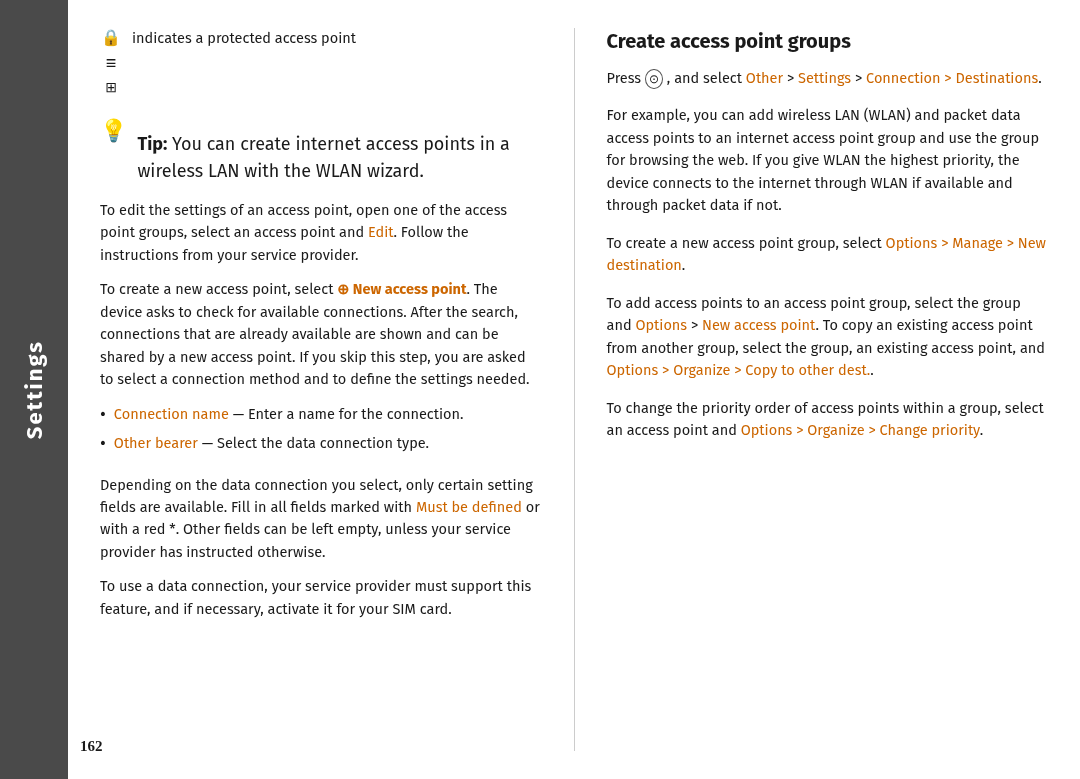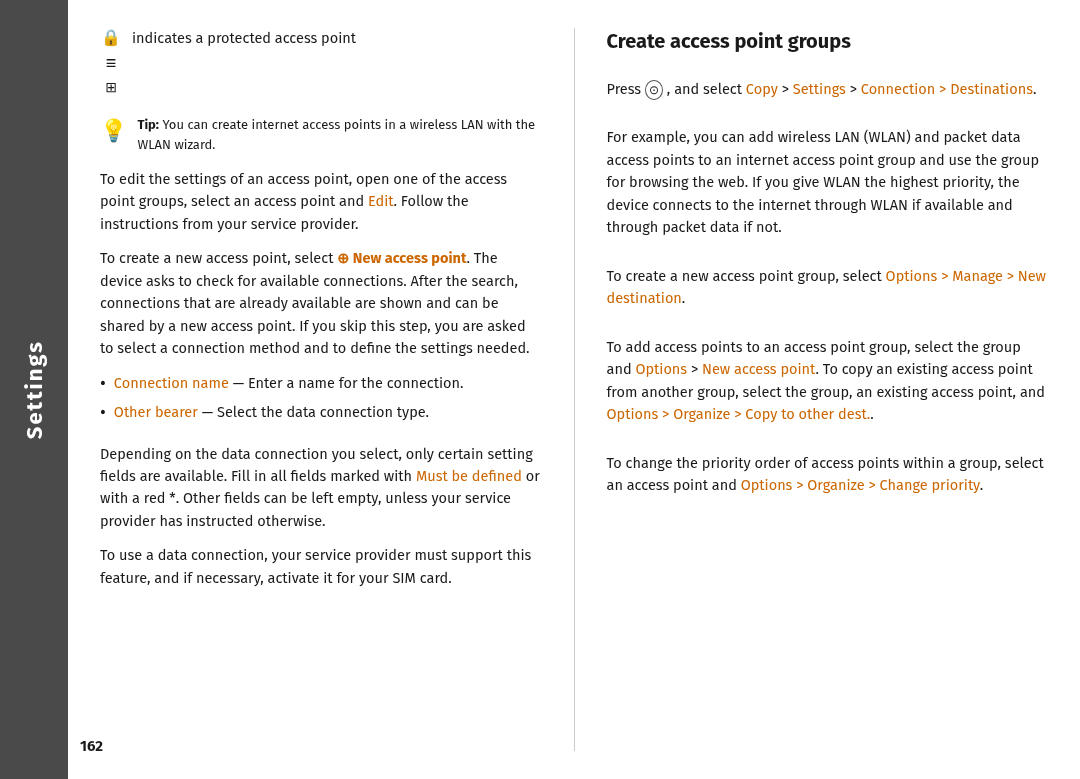--- a/index.html
+++ b/index.html
@@ -59,21 +59,21 @@
       display: flex;
       flex-direction: column;
       gap: 0;
     }
 
     
     .right-column {
       flex: 1;
       display: flex;
       flex-direction: column;
-      gap: 14px;
+      gap: 3px;
       border-left: 1px solid #cccccc;
       padding-left: 32px;
     }
 
     
     .icon-list {
       margin-bottom: 14px;
     }
 
     .icon-row {
@@ -99,22 +99,23 @@
       margin-bottom: 14px;
     }
 
     .tip-icon {
       font-size: 22px;
       flex-shrink: 0;
       margin-top: 2px;
     }
 
     .tip-text {
-      font-size: 13px;
+      font-size: 18px;
       line-height: 1.5;
+      margin-top: 16px;
     }
 
     .tip-text strong {
       font-weight: bold;
     }
 
     
     .body-para {
       font-size: 14.5px;
       line-height: 1.55;
@@ -161,20 +162,21 @@
     }
 
     
     .page-number {
       position: absolute;
       bottom: 24px;
       left: 80px;
       font-size: 15px;
       font-weight: bold;
       color: #1a1a1a;
+      font-family: Liberation Serif, serif;
     }
 
     
     .section-heading {
       font-size: 20px;
       font-weight: bold;
       margin-bottom: 10px;
       color: #1a1a1a;
       line-height: 1.3;
     }
@@ -256,21 +258,21 @@
         To use a data connection, your service provider must support this feature, and if necessary, activate it for your SIM card.
       </p>
 
     </div>
 
     <div class="right-column">
 
       <h2 class="section-heading">Create access point groups</h2>
 
       <p class="body-para">
-        Press <span class="inline-icon" style="border:1px solid #555; border-radius:50%; padding:0 3px; font-size:12px;">⊙</span> , and select <span class="highlight-orange">Copy</span> &gt; <span class="highlight-orange">Settings</span> &gt; <span class="highlight-orange">Connection &gt; Destinations</span>.
+        Press <span class="inline-icon" style="border:1px solid #555; border-radius:50%; padding:0 3px; font-size:12px;">⊙</span> , and select <span class="highlight-orange">Other</span> &gt; <span class="highlight-orange">Settings</span> &gt; <span class="highlight-orange">Connection &gt; Destinations</span>.
       </p>
 
 
 
       <p class="body-para">
         For example, you can add wireless LAN (WLAN) and packet data access points to an internet access point group and use the group for browsing the web. If you give WLAN the highest priority, the device connects to the internet through WLAN if available and through packet data if not.
       </p>
 
       <p class="body-para">
         To create a new access point group, select <span class="highlight-orange">Options &gt; Manage &gt; New destination</span>.

